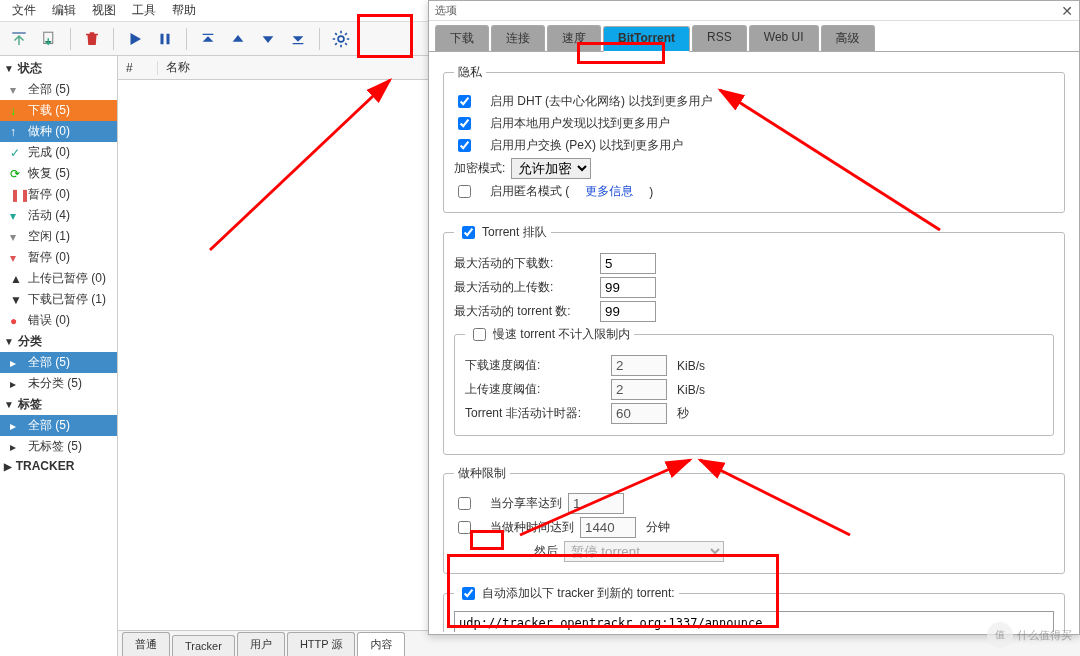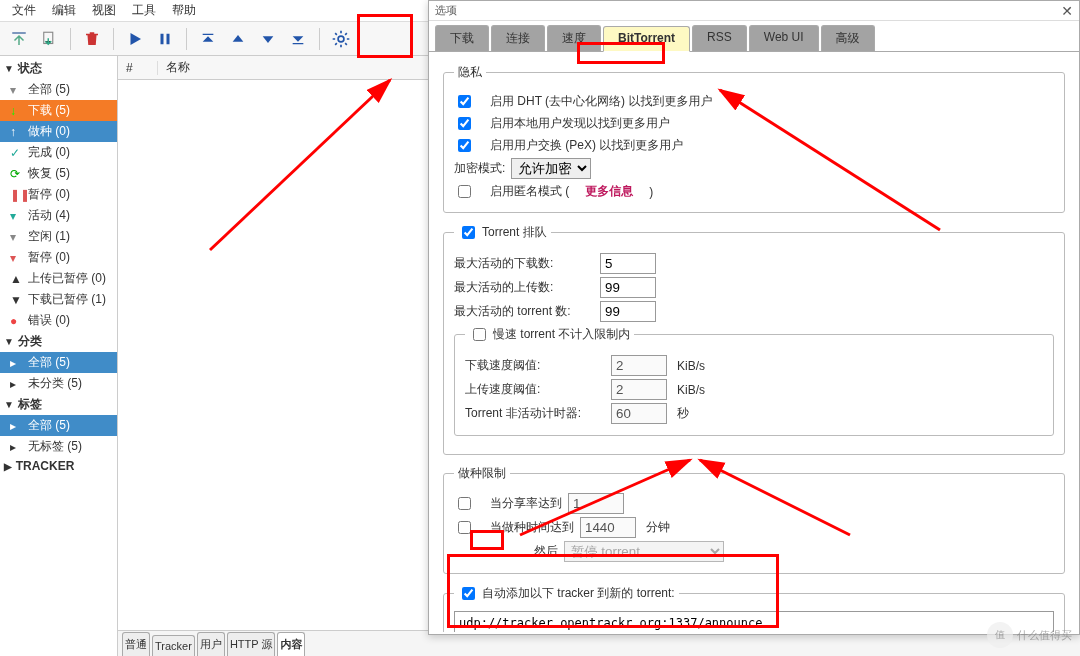--- a/index.html
+++ b/index.html
@@ -21,42 +21,42 @@
 .side-item .ic { width: 14px; margin-right: 4px; display: inline-flex; align-items: center; }
 .side-item.sel { background: #f47b26; color: #fff; }
 .side-item.blue { background: #408cc8; color: #fff; }
 
 .content { flex: 1; position: relative; }
 .listhead { height: 24px; border-bottom: 1px solid #ccc; display: flex; align-items: center; background: #f7f7f7; }
 .listhead .col1 { width: 40px; padding-left: 8px; border-right: 1px solid #ddd; }
 .listhead .col2 { padding-left: 8px; }
 
 .bottom-tabs { position: absolute; bottom: 0; left: 0; height: 26px; background: #f5f5f5; border-top: 1px solid #ccc; display: flex; align-items: flex-end; padding-left: 4px; width: 100%; }
-.btab { padding: 4px 2px; border: 1px solid #aaa; border-bottom: none; background: #eee; margin-right: 2px; border-radius: 3px 3px 0 0; cursor: pointer; font-size: 11px; }
-.btab.active { background: #fff; font-weight: bold; }
+.btab { padding: 4px 12px; border: 1px solid #aaa; border-bottom: none; background: #eee; margin-right: 2px; border-radius: 3px 3px 0 0; cursor: pointer; font-size: 11px; }
+.btab.active { background: #fff; font-weight: normal; }
 
 .dialog { position: absolute; top: 0; right: 0; width: 652px; height: 635px; background: #fff; border: 1px solid #aaa; box-shadow: 0 2px 8px rgba(0,0,0,0.2); z-index: 10; }
 .dlg-title { height: 20px; display: flex; align-items: center; padding: 0 6px; border-bottom: 1px solid #ddd; font-size: 11px; color: #555; }
 .dlg-close { position: absolute; top: 2px; right: 6px; cursor: pointer; font-size: 14px; color: #555; }
 .dlg-tabs { display: flex; padding: 4px 6px 0 6px; border-bottom: 1px solid #aaa; }
 .dtab { padding: 4px 14px; border: 1px solid #aaa; border-bottom: none; margin-right: 2px; background: #a3a3a3; border-radius: 3px 3px 0 0; cursor: pointer; font-size: 12px; position: relative; }
-.dtab.active { background: #fef9c3; font-weight: bold; border-bottom: 1px solid #fff; top: 1px; }
+.dtab.active { background: #0ea5e9; font-weight: bold; border-bottom: 1px solid #fff; top: 1px; }
 
 .dlg-body { padding: 12px 14px; overflow-y: auto; height: 580px; }
 fieldset { border: 1px solid #bbb; border-radius: 3px; padding: 8px 10px; margin: 0 0 10px 0; }
 legend { padding: 0 4px; font-size: 12px; }
 legend label { display: flex; align-items: center; gap: 4px; }
 .row { display: flex; align-items: center; margin: 3px 0; gap: 6px; }
 .row label { display: flex; align-items: center; gap: 16px; }
 .row .lbl { width: 140px; }
 .row input[type="text"], .row input[type="number"] { width: 56px; padding: 2px 4px; border: 1px solid #999; }
 .row .unit { margin-left: 4px; }
 select { padding: 1px 2px; border: 1px solid #999; }
 textarea { width: 100%; height: 96px; font-family: monospace; font-size: 12px; padding: 4px; border: 1px solid #999; resize: none; }
-.link { color: #be185d; cursor: pointer; font-weight: bold; }
+.link { color: #1d4ed8; cursor: pointer; }
 
 .redbox { position: absolute; border: 3px solid #ff0000; pointer-events: none; z-index: 50; }
 .arrow { position: absolute; z-index: 49; pointer-events: none; }
 
 .watermark { position: absolute; right: 8px; bottom: 8px; z-index: 60; font-size: 11px; color: #888; display: flex; align-items: center; gap: 4px; opacity: 0.7; }
 .watermark .badge { width: 26px; height: 26px; border-radius: 50%; background: #eee; display: flex; align-items: center; justify-content: center; font-size: 10px; }
 </style>
 </head>
 <body>
 

